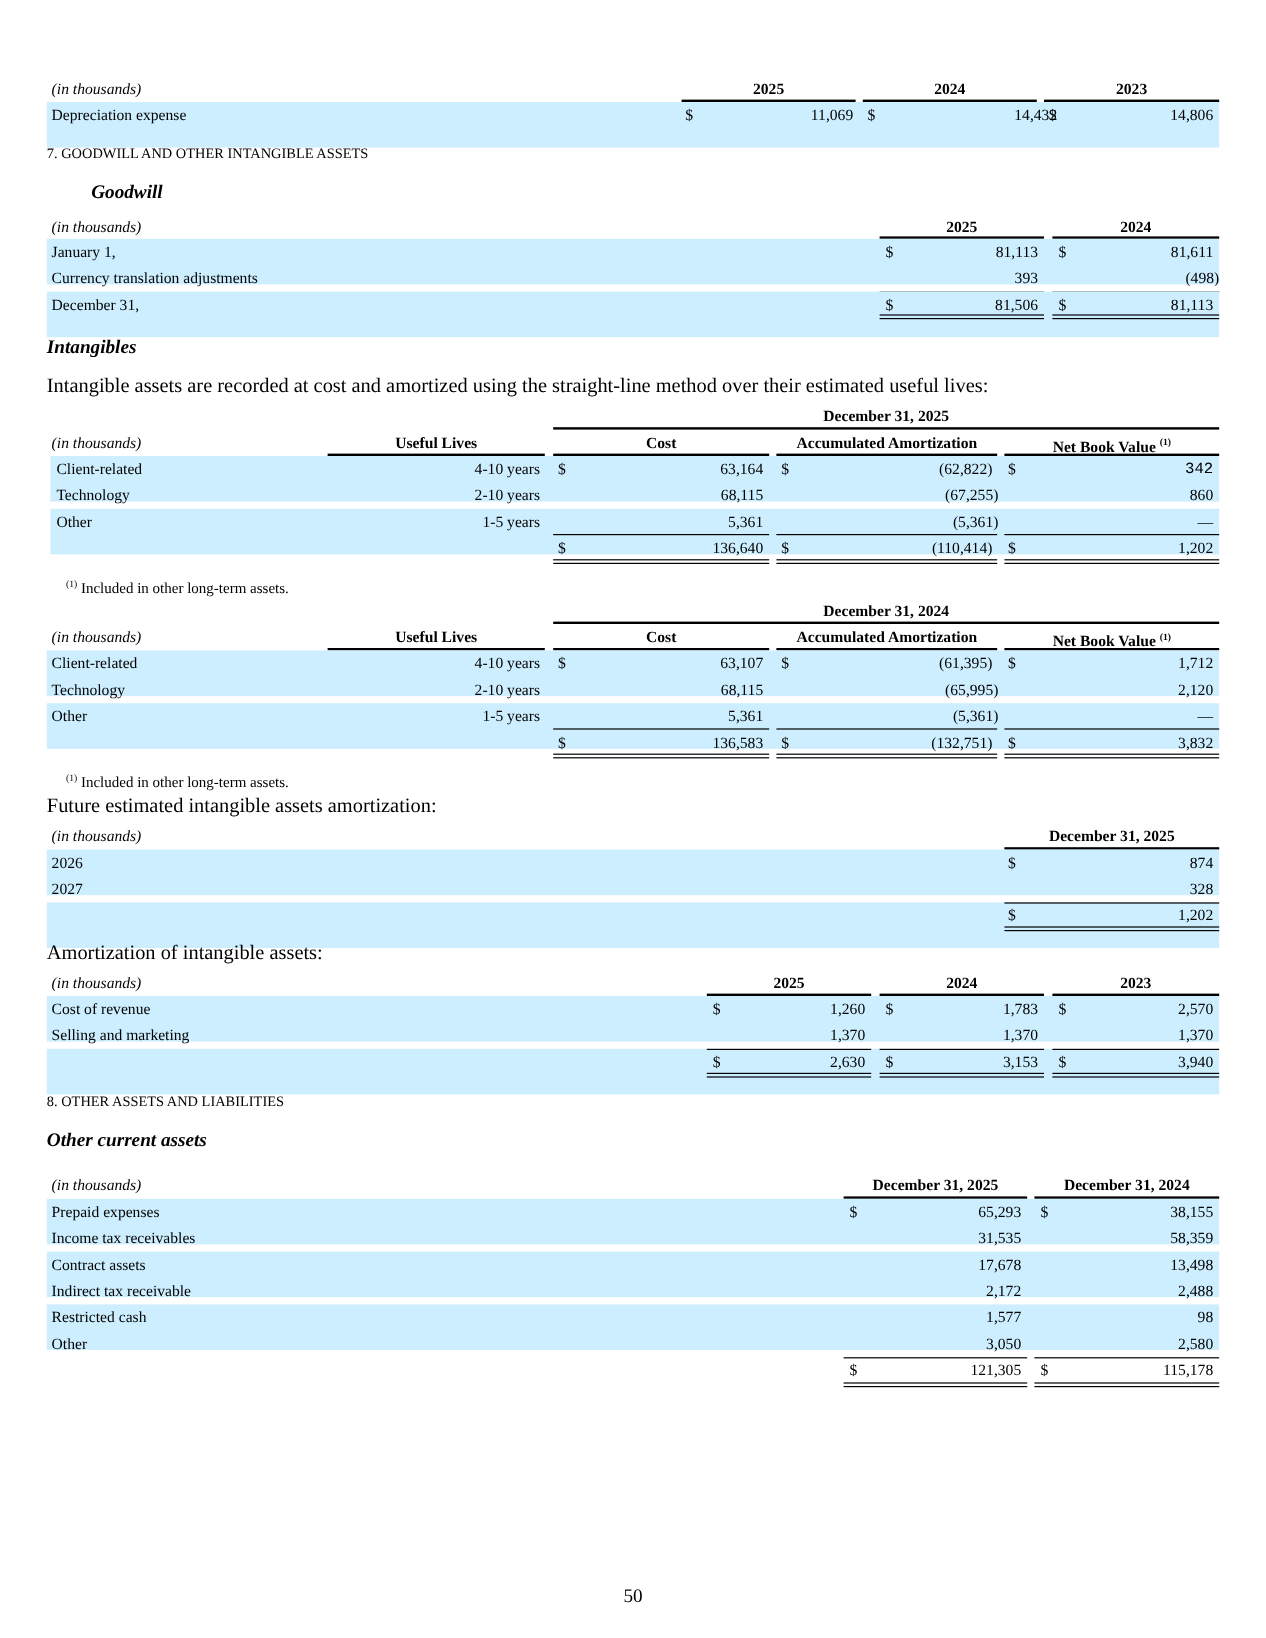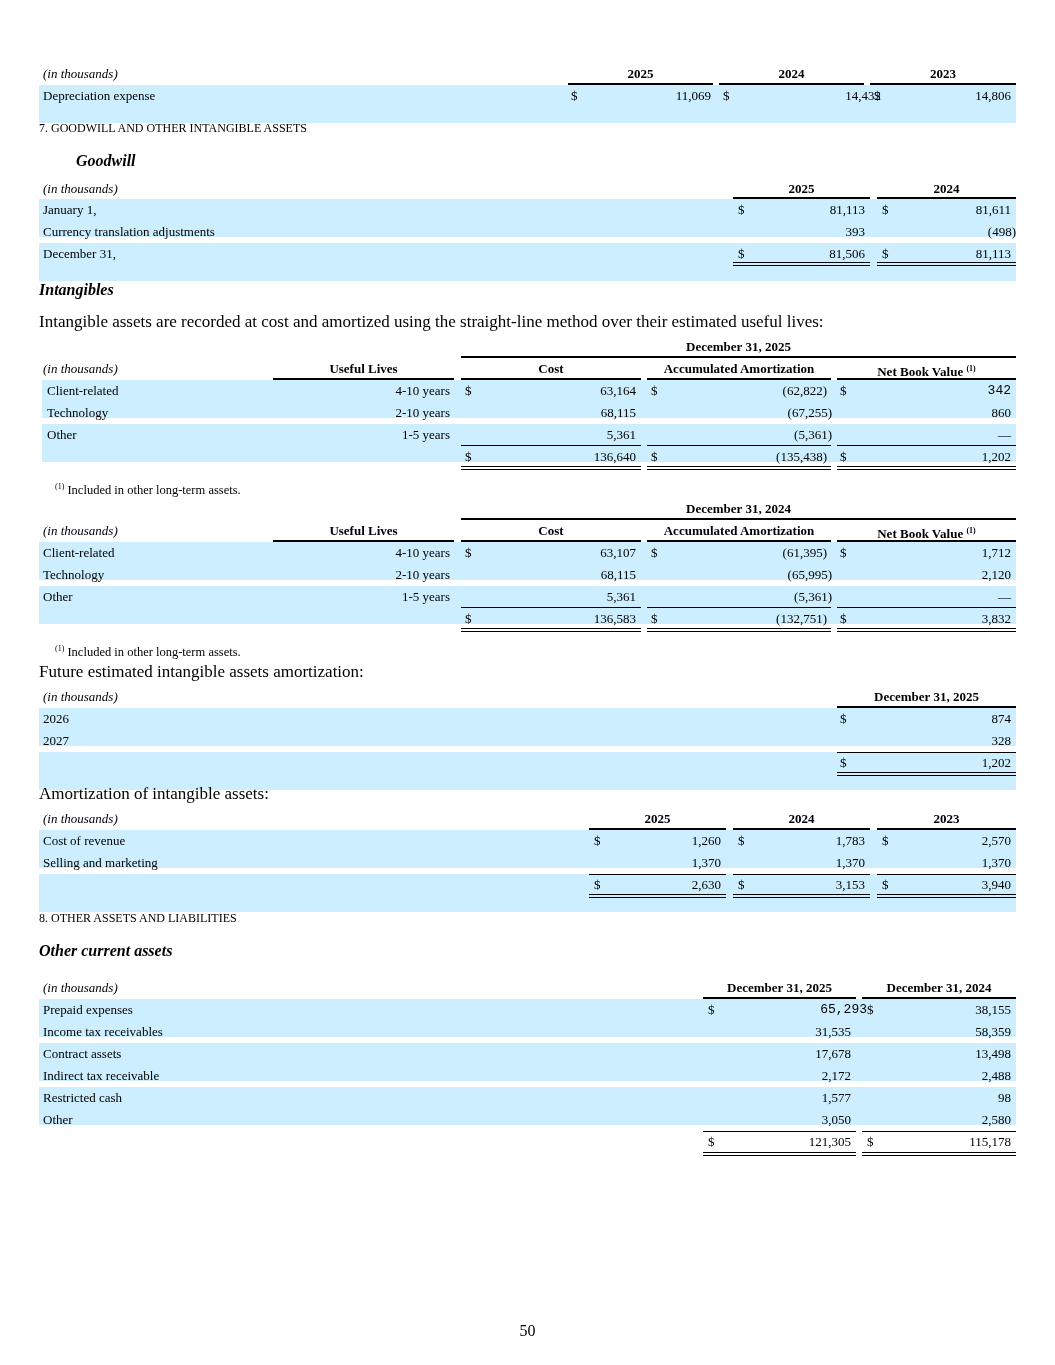--- a/index.html
+++ b/index.html
@@ -120,21 +120,21 @@
     <div class="cell r" style="left:620px; width:170px;">(5,361)</div>
     <div class="cell r" style="left:800px; width:169px;">—</div>
   </div>
   <div class="uline" style="left:461px; width:180px; top:445px; border-top-width:1px;"></div>
   <div class="uline" style="left:647px; width:184px; top:445px; border-top-width:1px;"></div>
   <div class="uline" style="left:837px; width:179px; top:445px; border-top-width:1px;"></div>
   <div class="row" style="top:446px; left:42px; width:974px;">
     <div class="cell" style="left:423px;">$</div>
     <div class="cell r" style="left:440px; width:154px;">136,640</div>
     <div class="cell" style="left:609px;">$</div>
-    <div class="cell r" style="left:620px; width:165px;">(135,438)</div>
+    <div class="cell r" style="left:620px; width:165px;">(110,414)</div>
     <div class="cell" style="left:798px;">$</div>
     <div class="cell r" style="left:800px; width:169px;">1,202</div>
   </div>
   <div class="dline" style="left:461px; width:180px; top:466px;"></div>
   <div class="dline" style="left:647px; width:184px; top:466px;"></div>
   <div class="dline" style="left:837px; width:179px; top:466px;"></div>
   <div class="abs fn" style="left:55px; top:478px; line-height:18px;"><sup>(1)</sup> <span>Included in other long-term assets.</span></div>
 </div>
 
 <div>
@@ -260,21 +260,21 @@
 <div>
   <div class="abs ith" style="left:43px; top:979px; line-height:18px;">(in thousands)</div>
   <div class="abs hdr c" style="left:703px; width:153px; top:979px; line-height:18px;">December 31, 2025</div>
   <div class="abs hdr c" style="left:862px; width:154px; top:979px; line-height:18px;">December 31, 2024</div>
   <div class="uline" style="left:703px; width:153px; top:997px;"></div>
   <div class="uline" style="left:862px; width:154px; top:997px;"></div>
 
   <div class="row hl" style="top:999px;">
     <div class="cell" style="left:4px;">Prepaid expenses</div>
     <div class="cell" style="left:669px;">$</div>
-    <div class="cell r" style="left:696px; width:132px;font-family:Liberation Mono, monospace;">65,293</div>
+    <div class="cell r" style="left:680px; width:132px;">65,293</div>
     <div class="cell" style="left:828px;">$</div>
     <div class="cell r" style="left:840px; width:132px;">38,155</div>
   </div>
   <div class="row" style="top:1021px;">
     <div class="cell" style="left:4px;">Income tax receivables</div>
     <div class="cell r" style="left:680px; width:132px;">31,535</div>
     <div class="cell r" style="left:840px; width:132px;">58,359</div>
   </div>
   <div class="row hl" style="top:1043px;">
     <div class="cell" style="left:4px;">Contract assets</div>

